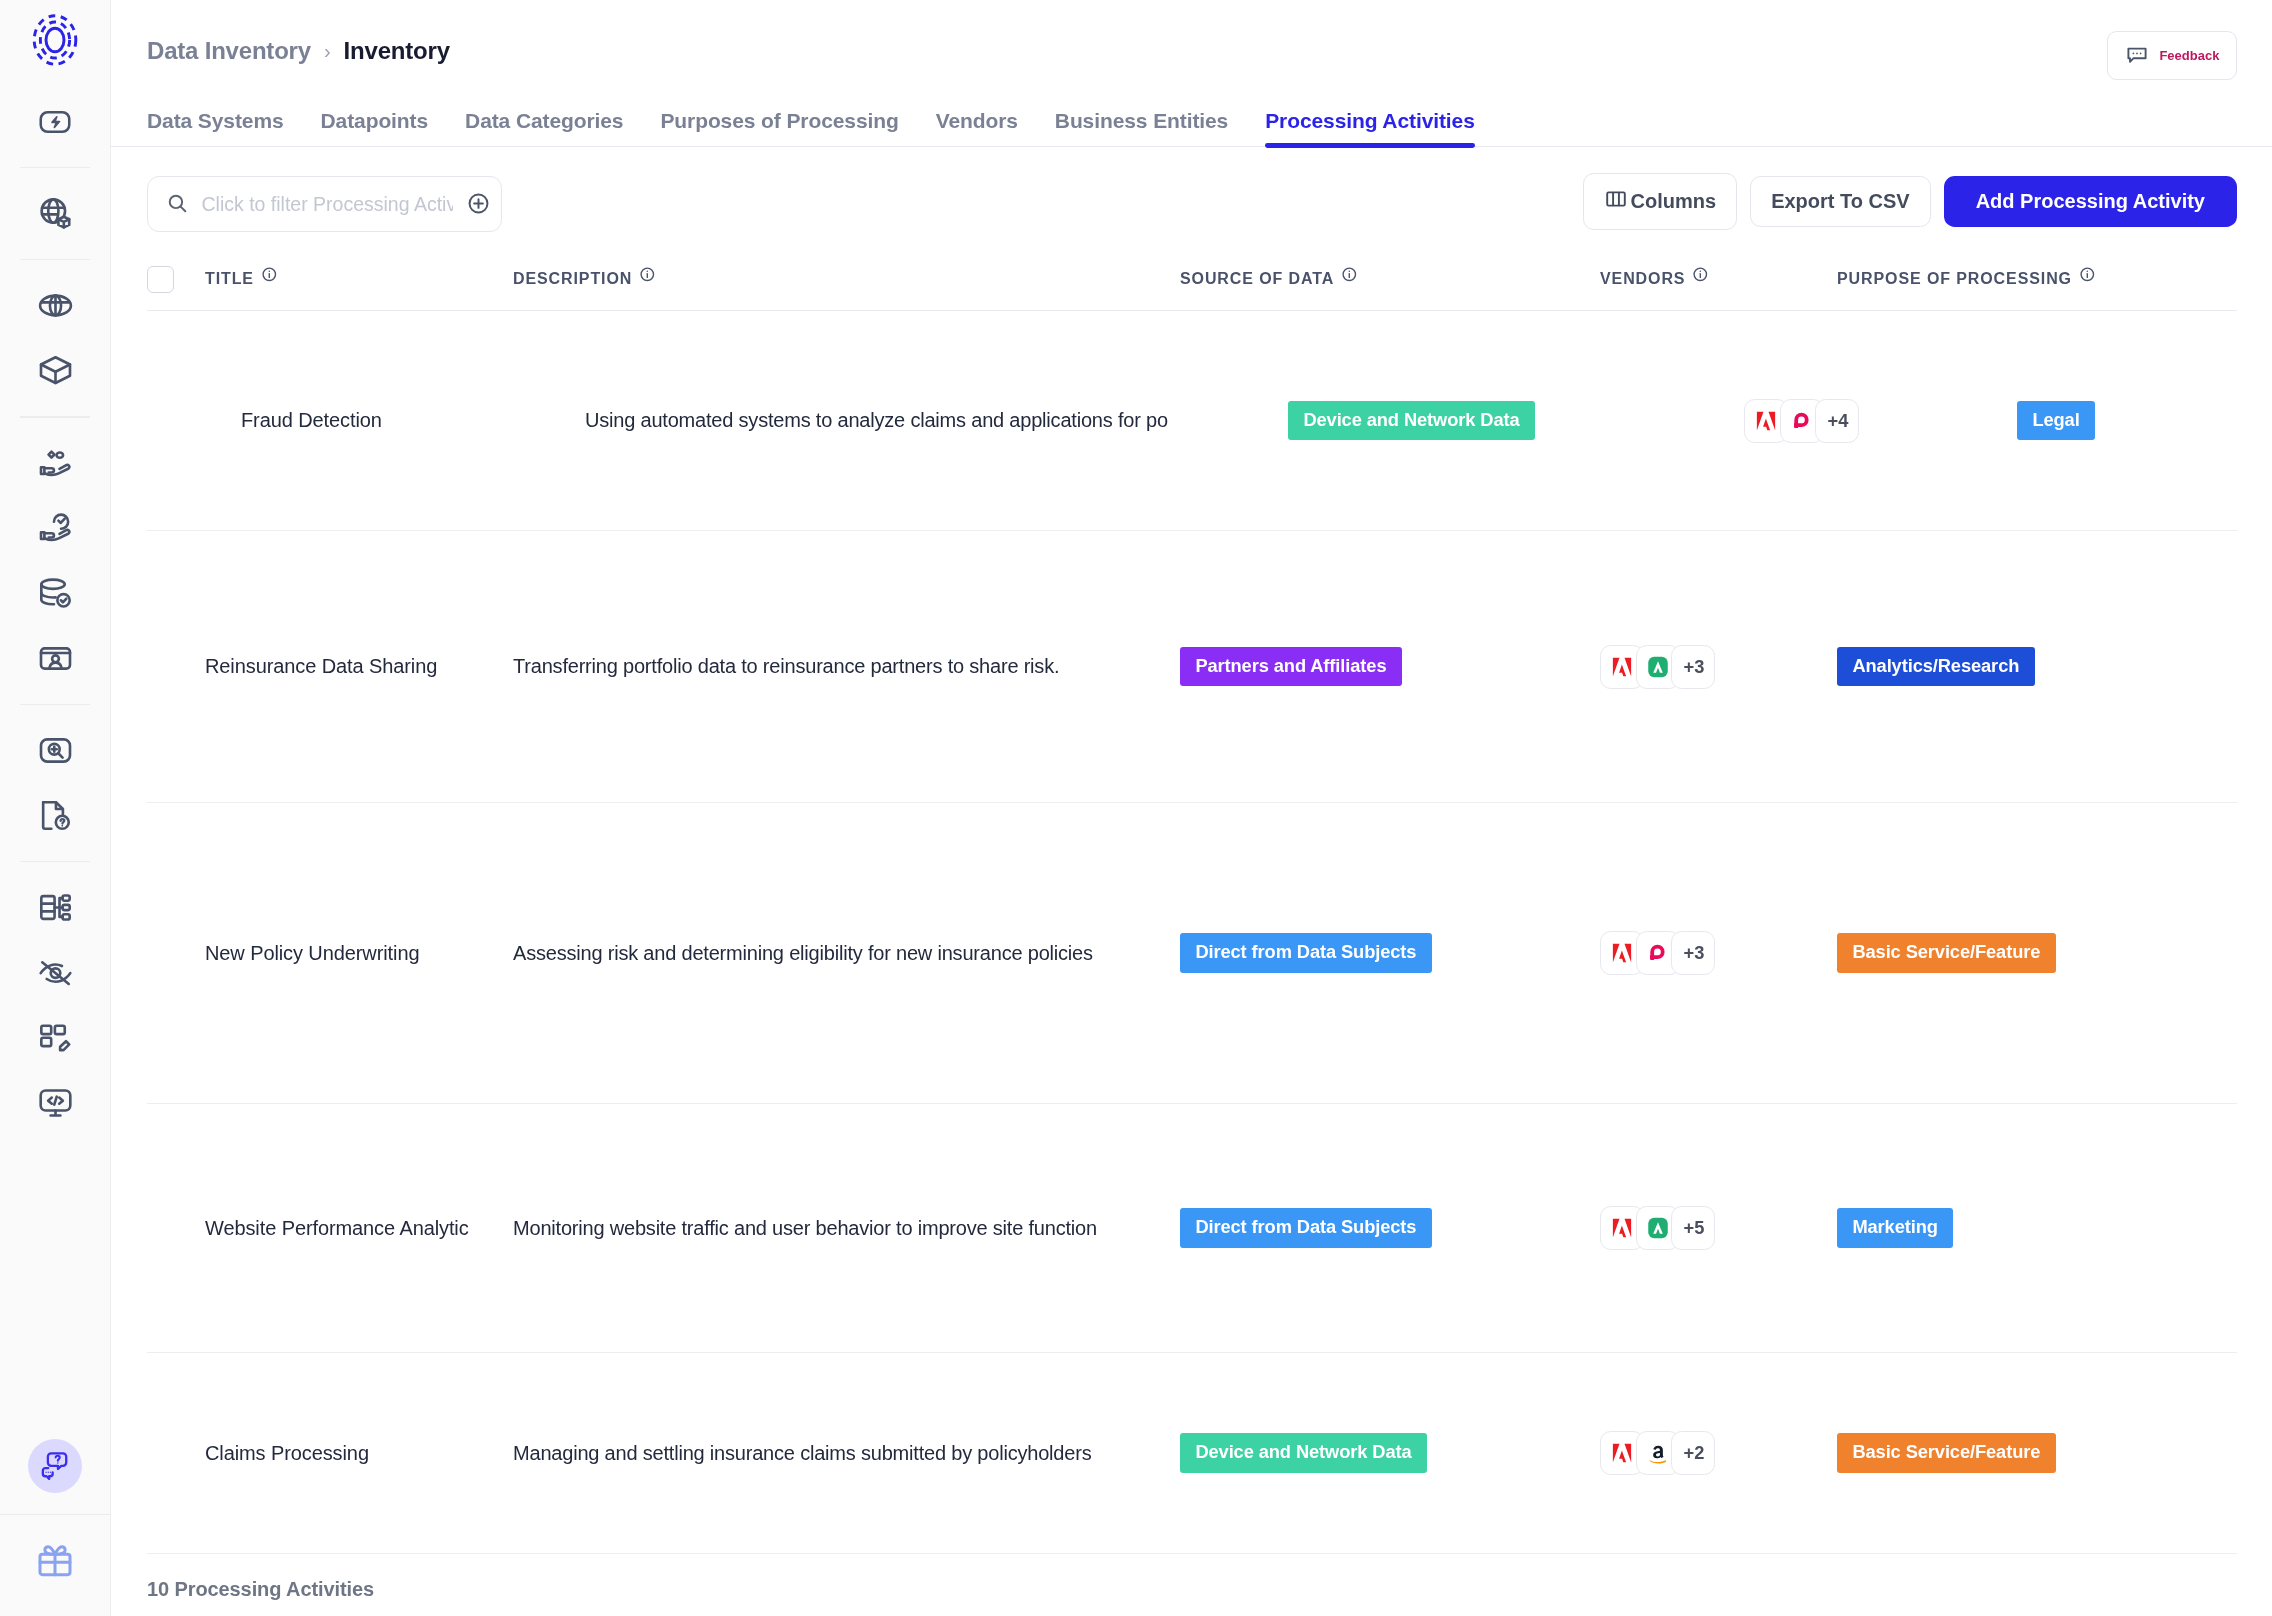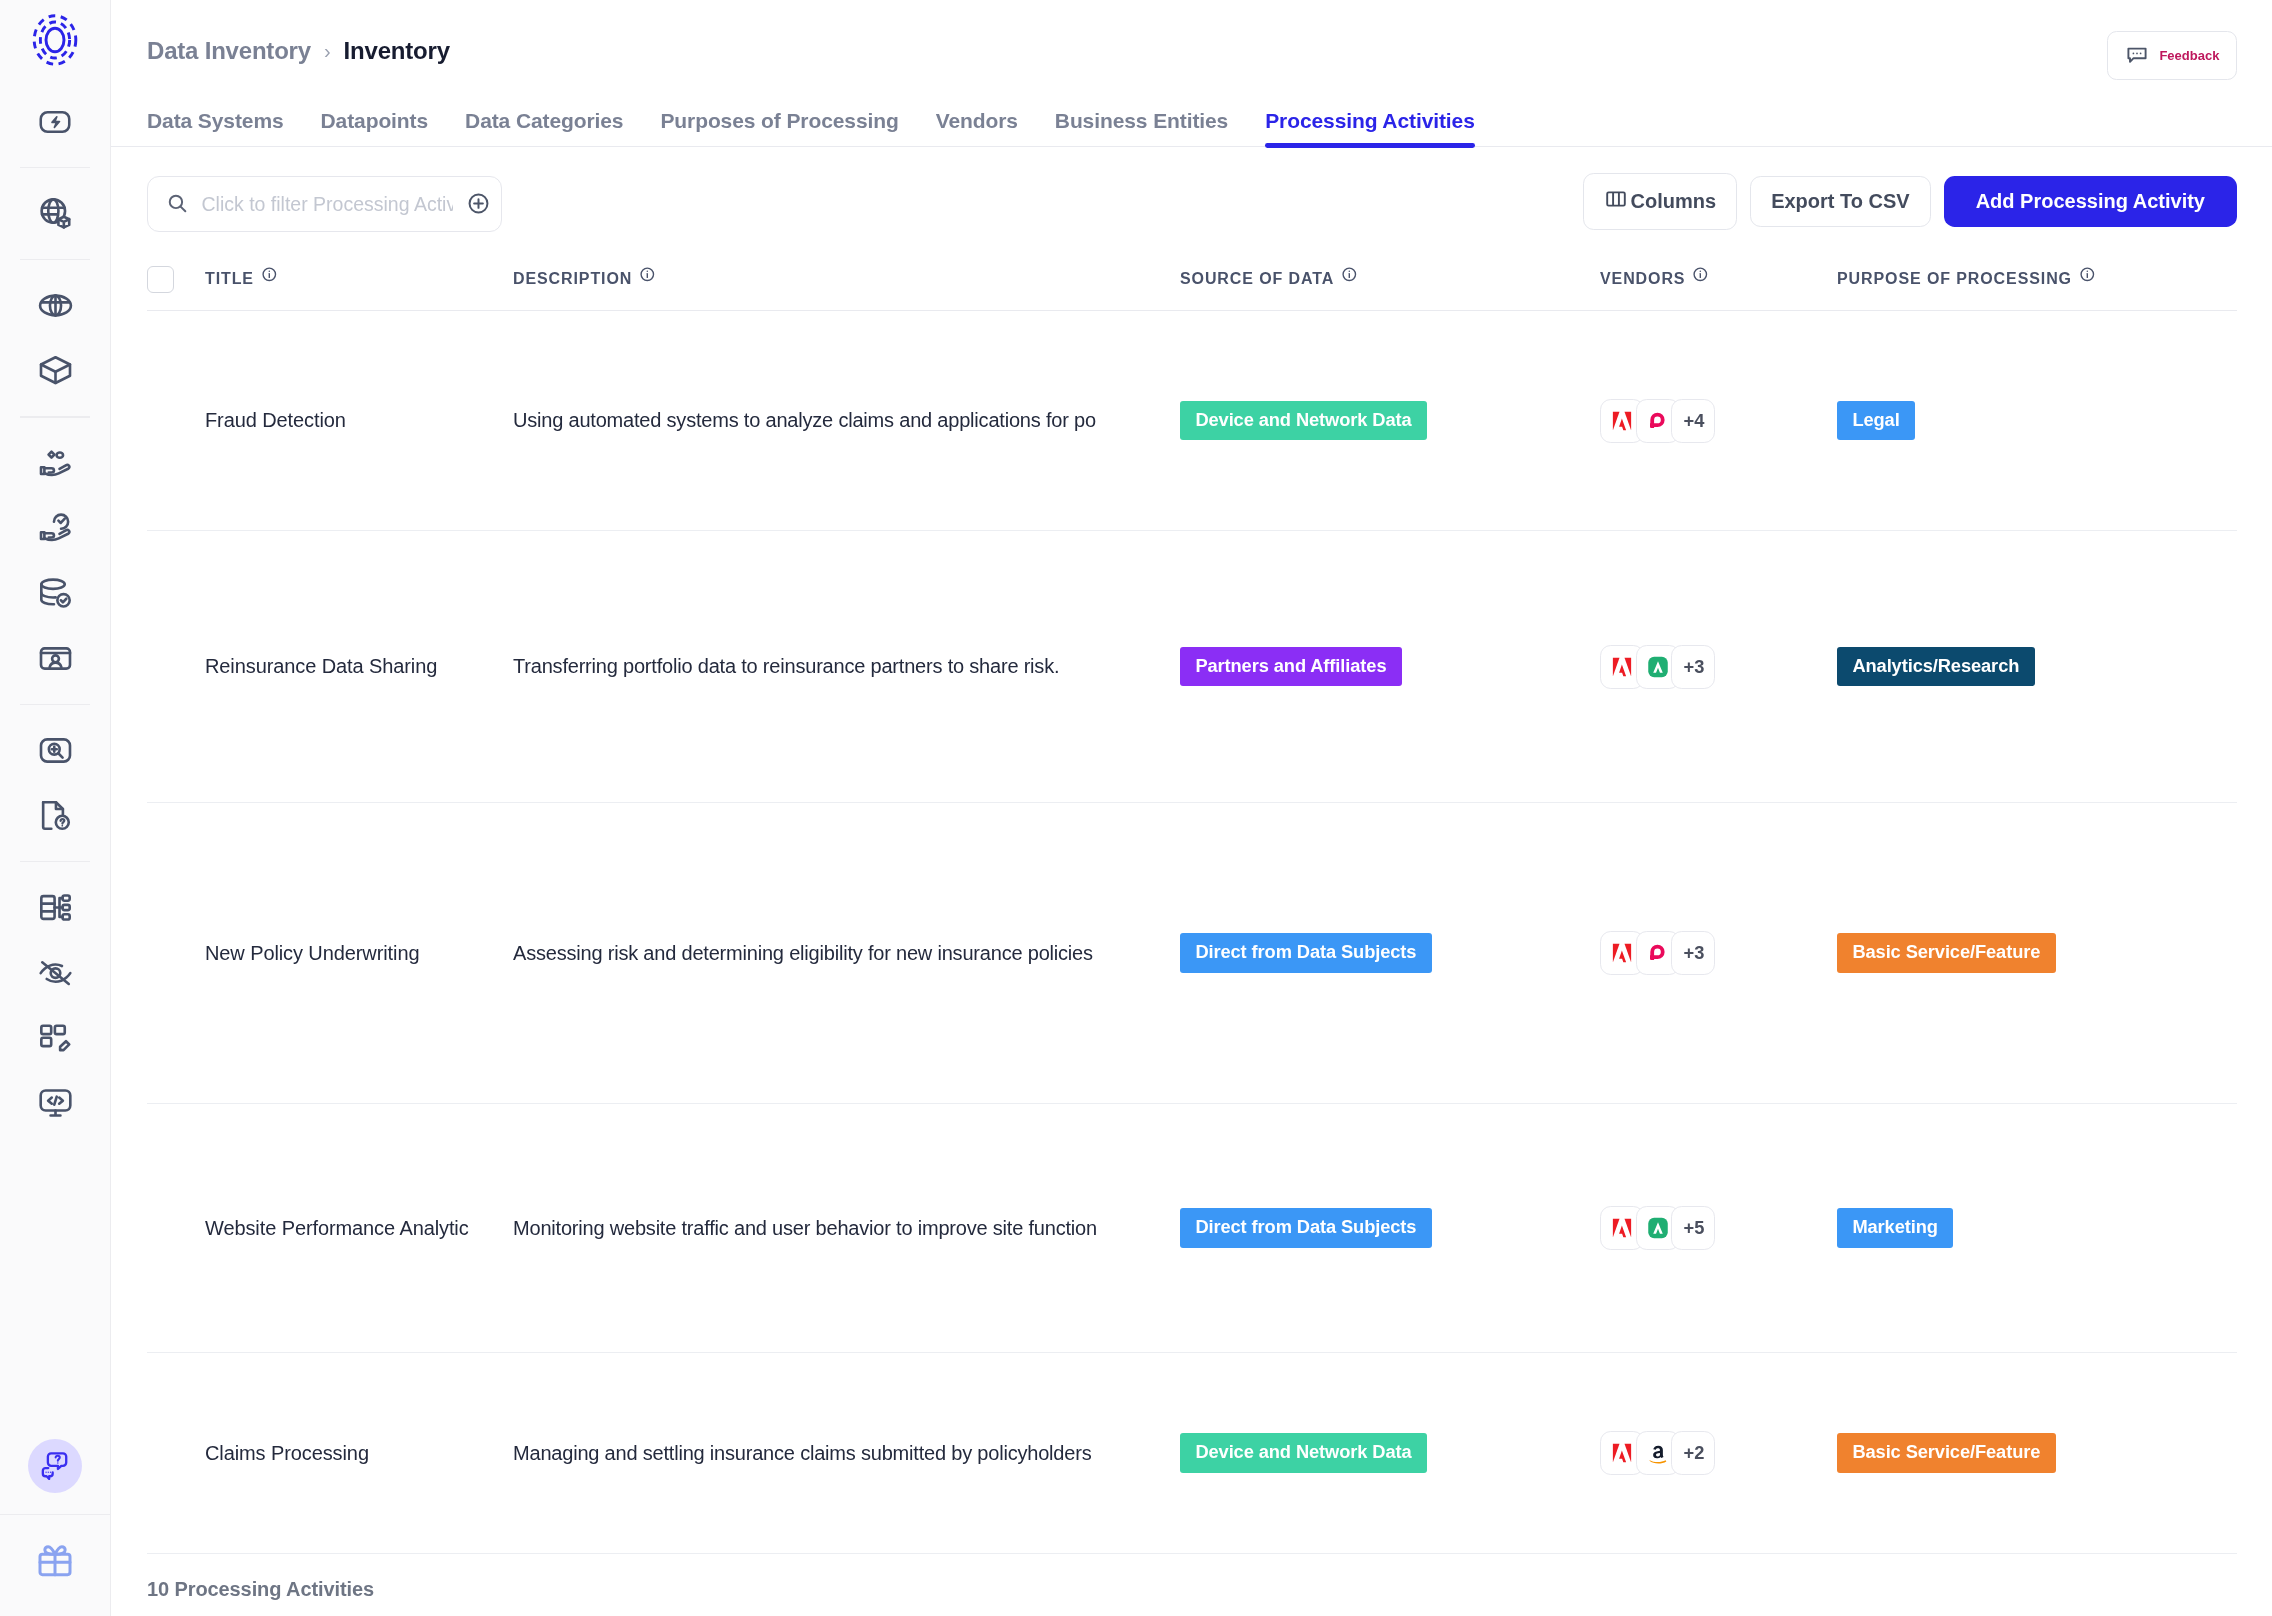--- a/index.html
+++ b/index.html
@@ -538,21 +538,21 @@
             <svg width="16.6" height="16.6" viewBox="0 0 24 24" fill="none" stroke="#49526a" stroke-width="2">
                 <circle cx="12" cy="12" r="9"></circle>
                 <path d="M12 11v5.5" stroke-linecap="round"></path>
                 <circle cx="12" cy="7.6" r="1.1" fill="#49526a" stroke="none"></circle>
               </svg>
           </span>
         </div>
       </div>
 
       <div id="rows-container">
-          <div class="trow" style="height: 220px;">
+          <div class="trow" style="height: 220px; gap: 36px;">
             <div class="cell col-check"></div>
             <div class="cell col-title">
               <span class="cell-text title-text">Fraud Detection</span>
             </div>
             <div class="cell col-desc">
               <span class="desc-text">Using automated systems to analyze claims and applications for po</span>
             </div>
             <div class="cell col-src">
               <span class="pill" style="background: rgb(61, 210, 164);">Device and Network Data</span>
             </div>
@@ -607,21 +607,21 @@
                     <rect x="3" y="2.6" width="18" height="18.8" rx="5.4" fill="#1fae72"></rect>
                     <path d="M12 6.6 16.4 17.4h-2.6l-1.8-4.8-1.8 4.8H7.6z" fill="#ffffff"></path>
                   </svg>
                 </div>
                 <div class="vavatar">
                   <span class="vmore">+3</span>
                 </div>
               </div>
             </div>
             <div class="cell col-purp">
-              <span class="pill" style="background: #0c4a6e;">Analytics/Research</span>
+              <span class="pill" style="background: #1d4ed8;">Analytics/Research</span>
             </div>
           </div>
           <div class="trow" style="height: 301px;">
             <div class="cell col-check"></div>
             <div class="cell col-title">
               <span class="cell-text title-text">New Policy Underwriting</span>
             </div>
             <div class="cell col-desc">
               <span class="desc-text">Assessing risk and determining eligibility for new insurance policies</span>
             </div>

